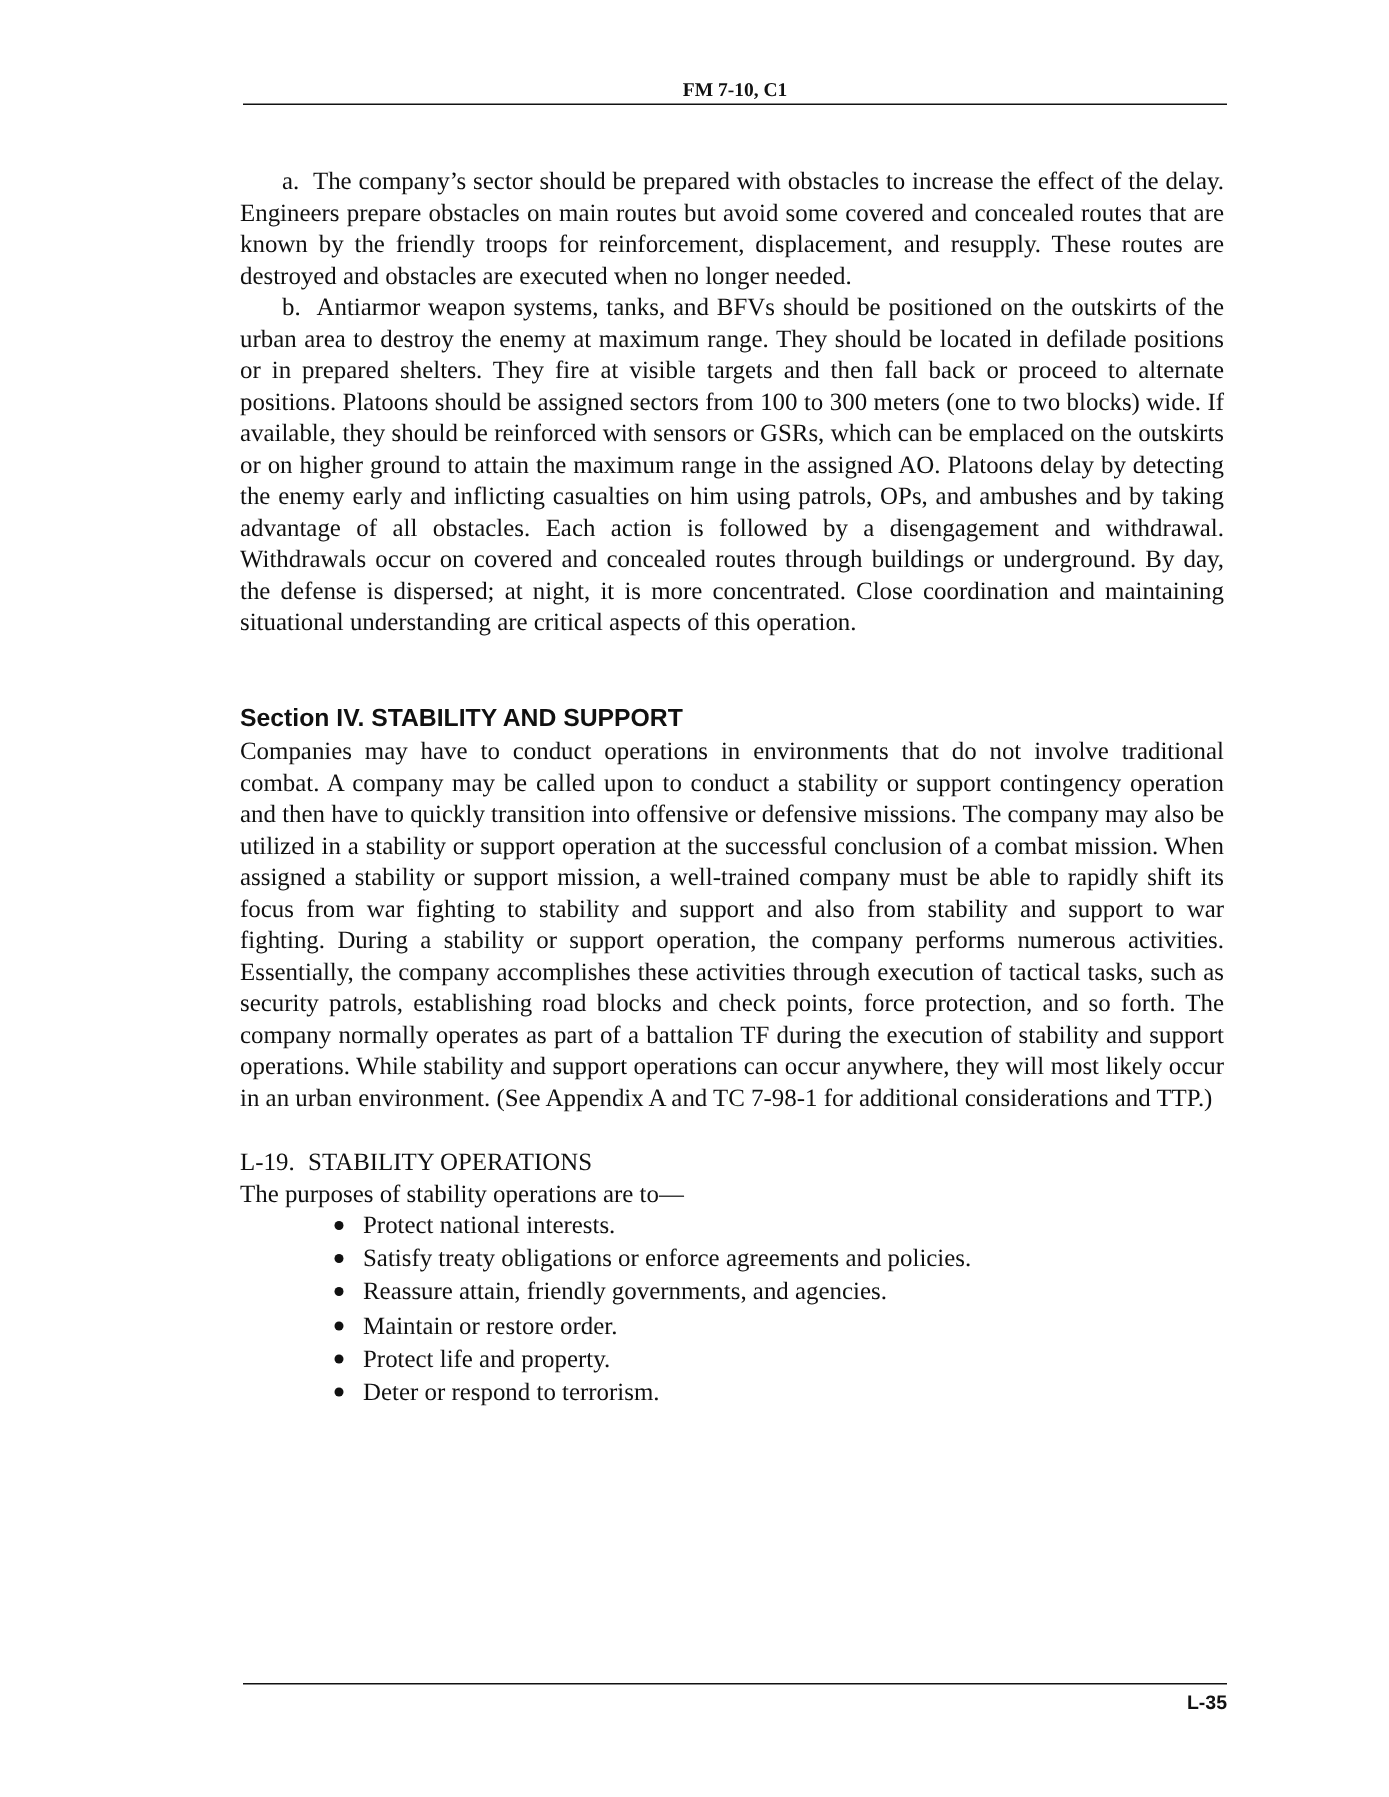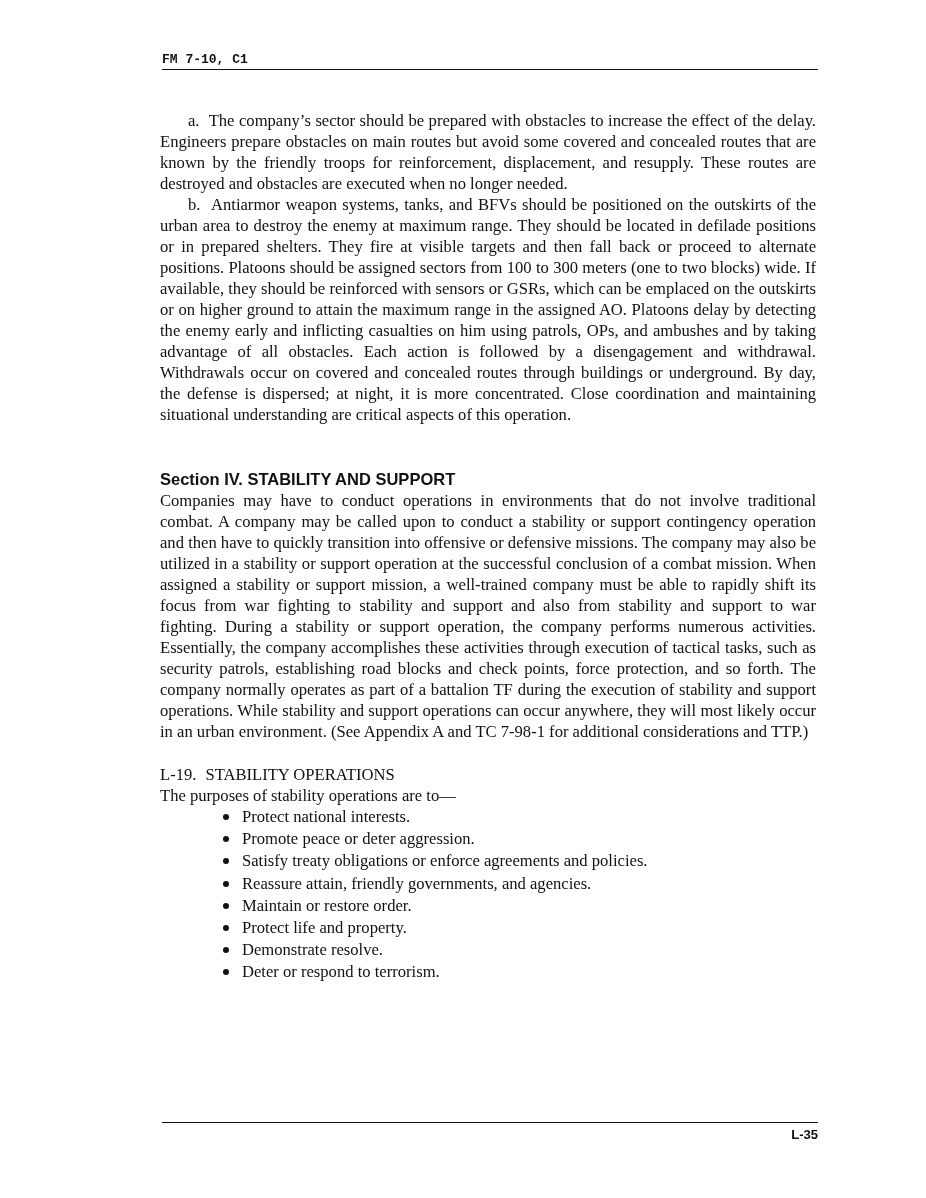--- a/index.html
+++ b/index.html
@@ -1,20 +1,20 @@
 <!DOCTYPE html>
 <html><head>
   <meta charset="utf-8">
   <style>
     html, body { margin: 0; padding: 0; background: #ffffff; }
     body { width: 926px; height: 1198px; position: relative; overflow: hidden; color: #111; }
     .page { position: absolute; left: 0; top: 0; width: 926px; height: 1198px; }
     .running-head {
       position: absolute; left: 162px; width: 656px; top: 52px;
-      text-align: left; font-family: Liberation Mono, monospace;
+      text-align: center; font-family: Liberation Serif, serif;
       font-weight: bold; font-size: 13px; line-height: 15px;
     }
     .rule { position: absolute; left: 162px; width: 656px; height: 0; border-top: 1.6px solid #111; }
     .rule.top { top: 69px; }
     .rule.bottom { top: 1122px; }
     .folio {
       position: absolute; left: 162px; width: 656px; top: 1127px;
       text-align: right; font-family: "Liberation Sans", sans-serif;
       font-weight: bold; font-size: 13px; line-height: 15px;
     }
@@ -53,25 +53,23 @@
     <p class="para indent"><span>b.</span>&nbsp;&nbsp;<span>Antiarmor weapon systems, tanks, and BFVs should be positioned on the outskirts of the urban area to destroy the enemy at maximum range. They should be located in defilade positions or in prepared shelters. They fire at visible targets and then fall back or proceed to alternate positions. Platoons should be assigned sectors from 100 to 300 meters (one to two blocks) wide. If available, they should be reinforced with sensors or GSRs, which can be emplaced on the outskirts or on higher ground to attain the maximum range in the assigned AO. Platoons delay by detecting the enemy early and inflicting casualties on him using patrols, OPs, and ambushes and by taking advantage of all obstacles. Each action is followed by a disengagement and withdrawal. Withdrawals occur on covered and concealed routes through buildings or underground. By day, the defense is dispersed; at night, it is more concentrated. Close coordination and maintaining situational understanding are critical aspects of this operation.</span></p>
 
     <h2 class="section-heading">Section IV. STABILITY AND SUPPORT</h2>
     <p class="para">Companies may have to conduct operations in environments that do not involve traditional combat. A company may be called upon to conduct a stability or support contingency operation and then have to quickly transition into offensive or defensive missions. The company may also be utilized in a stability or support operation at the successful conclusion of a combat mission. When assigned a stability or support mission, a well-trained company must be able to rapidly shift its focus from war fighting to stability and support and also from stability and support to war fighting. During a stability or support operation, the company performs numerous activities. Essentially, the company accomplishes these activities through execution of tactical tasks, such as security patrols, establishing road blocks and check points, force protection, and so forth. The company normally operates as part of a battalion TF during the execution of stability and support operations. While stability and support operations can occur anywhere, they will most likely occur in an urban environment. (See Appendix A and TC 7-98-1 for additional considerations and TTP.)</p>
 
     <h3 class="sub-heading"><span class="num">L-19.</span><span>STABILITY OPERATIONS</span></h3>
     <p class="para">The purposes of stability operations are to—</p>
 
     <ul class="bullets">
       <li><span class="dot"></span><span>Protect national interests.</span></li>
-      <li><span class="dot"></span><span>Promote peace or deter aggression.</span></li>
       <li><span class="dot"></span><span>Satisfy treaty obligations or enforce agreements and policies.</span></li>
       <li><span class="dot"></span><span>Reassure attain, friendly governments, and agencies.</span></li>
       <li><span class="dot"></span><span>Maintain or restore order.</span></li>
       <li><span class="dot"></span><span>Protect life and property.</span></li>
-      <li><span class="dot"></span><span>Demonstrate resolve.</span></li>
       <li><span class="dot"></span><span>Deter or respond to terrorism.</span></li>
     </ul>
   </div>
 
   <div class="rule bottom"></div>
   <div class="folio">L-35</div>
 </div>
 
 </body></html>

